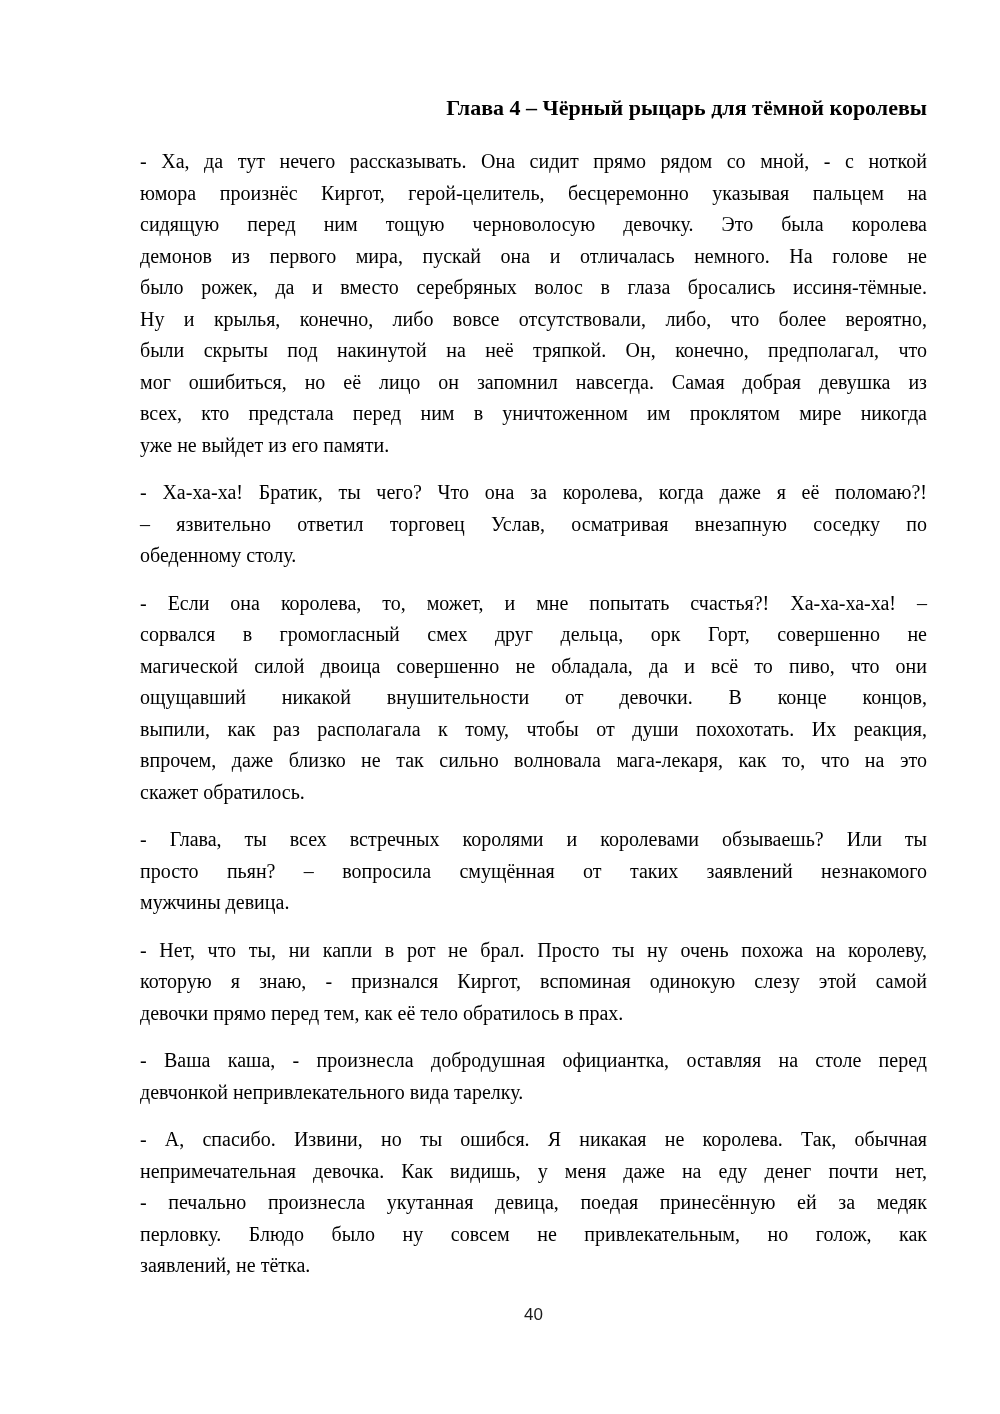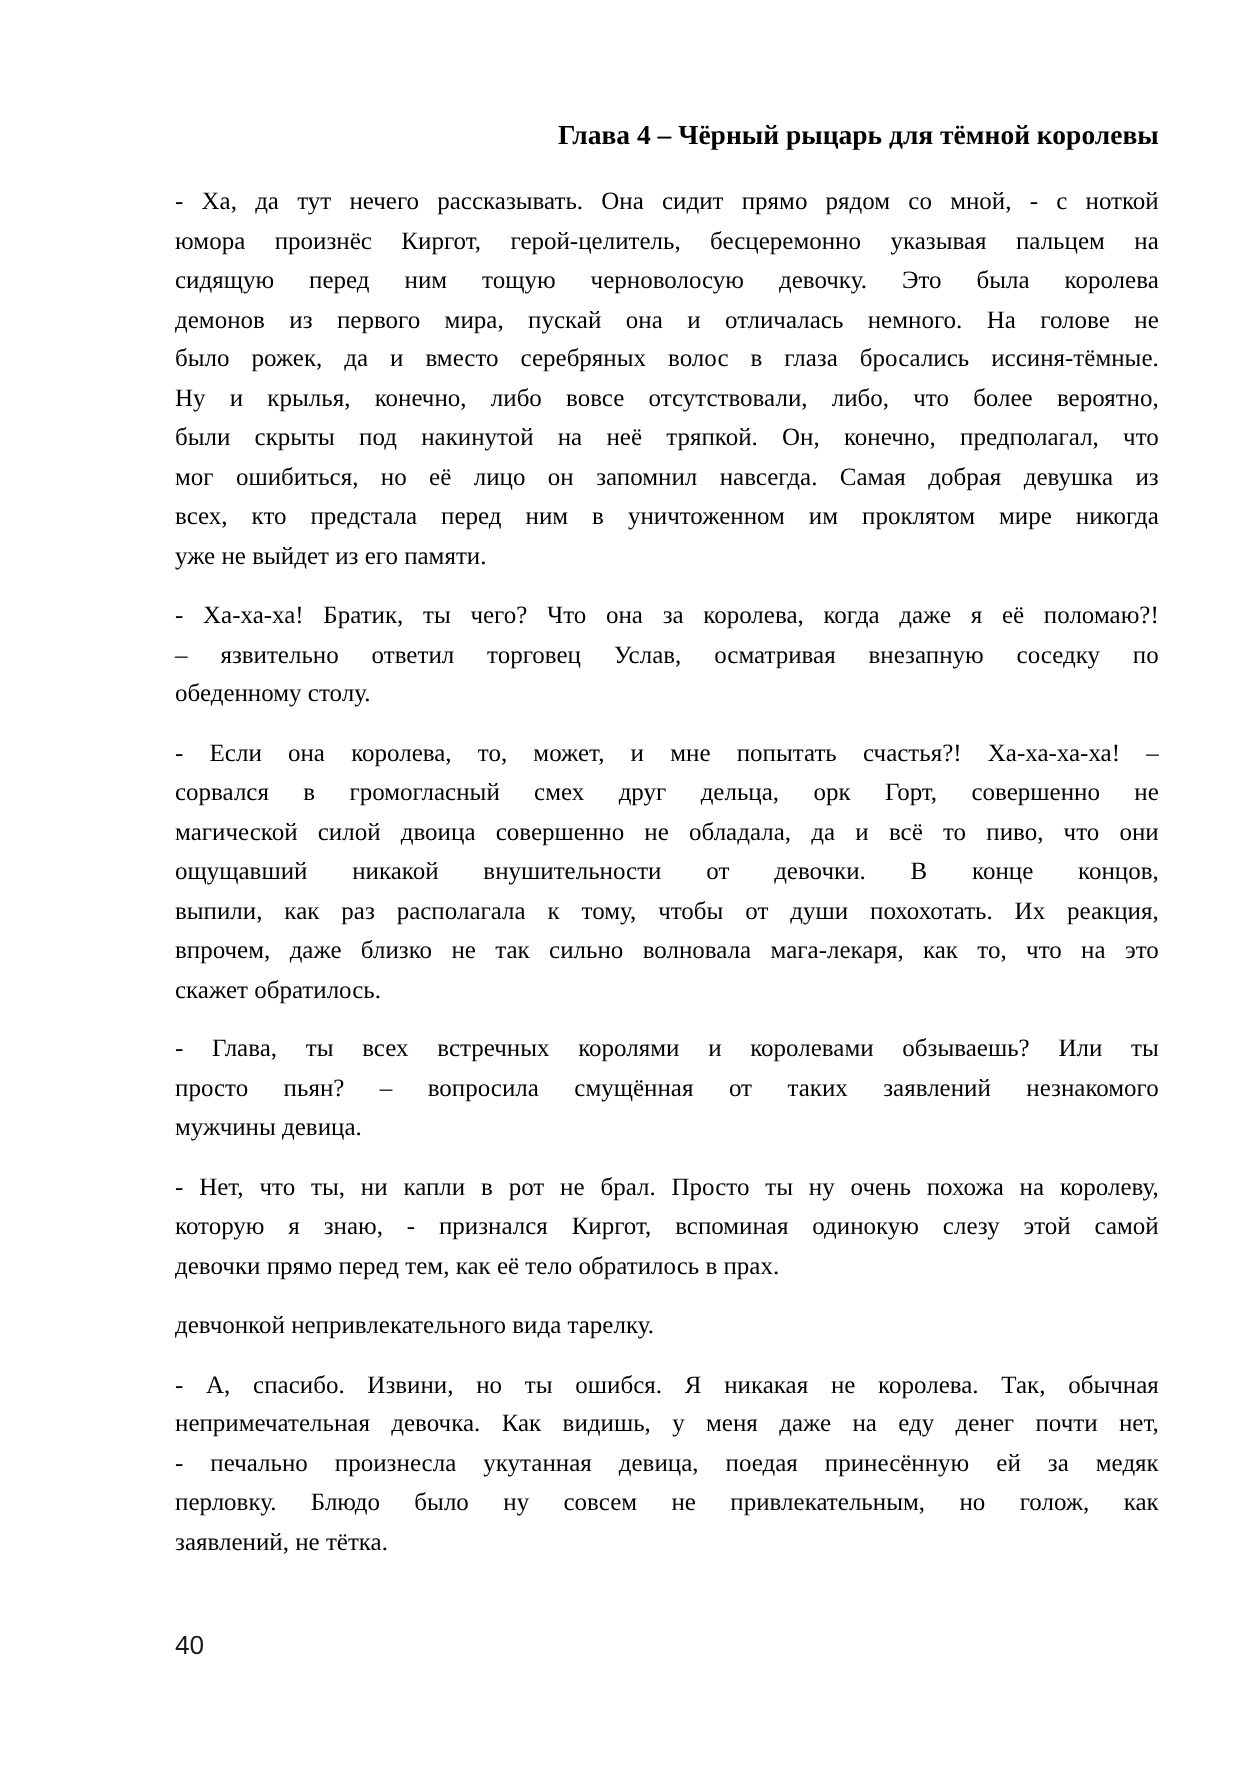--- a/index.html
+++ b/index.html
@@ -40,22 +40,23 @@
     white-space: normal;
   }
   .line-last {
     text-align-last: left;
   }
   .page-number {
     position: absolute;
     left: 140px;
     top: 1305px;
     width: 787px;
+    text-align: center;
     font-family: "Liberation Sans", sans-serif;
-    font-size: 21px;
+    font-size: 17px;
     color: #1c1c1c;
   }
 </style>
 </head>
 <body>
 
 <div class="page">
   <div class="content">
     <h1 class="title">Глава 4 – Чёрный рыцарь для тёмной королевы</h1>
     <div>
@@ -89,20 +90,21 @@
           <div class="line">- Глава, ты всех встречных королями и королевами обзываешь? Или ты</div>
           <div class="line">просто пьян? – вопросила смущённая от таких заявлений незнакомого</div>
           <div class="line line-last">мужчины девица.</div>
         </div>
         <div class="paragraph">
           <div class="line">- Нет, что ты, ни капли в рот не брал. Просто ты ну очень похожа на королеву,</div>
           <div class="line">которую я знаю, - признался Киргот, вспоминая одинокую слезу этой самой</div>
           <div class="line line-last">девочки прямо перед тем, как её тело обратилось в прах.</div>
         </div>
         <div class="paragraph">
+          <div class="line">- Ваша каша, - произнесла добродушная официантка, оставляя на столе перед</div>
           <div class="line line-last">девчонкой непривлекательного вида тарелку.</div>
         </div>
         <div class="paragraph">
           <div class="line">- А, спасибо. Извини, но ты ошибся. Я никакая не королева. Так, обычная</div>
           <div class="line">непримечательная девочка. Как видишь, у меня даже на еду денег почти нет,</div>
           <div class="line">- печально произнесла укутанная девица, поедая принесённую ей за медяк</div>
           <div class="line">перловку. Блюдо было ну совсем не привлекательным, но голож, как</div>
           <div class="line line-last">заявлений, не тётка.</div>
         </div>
       </div>

